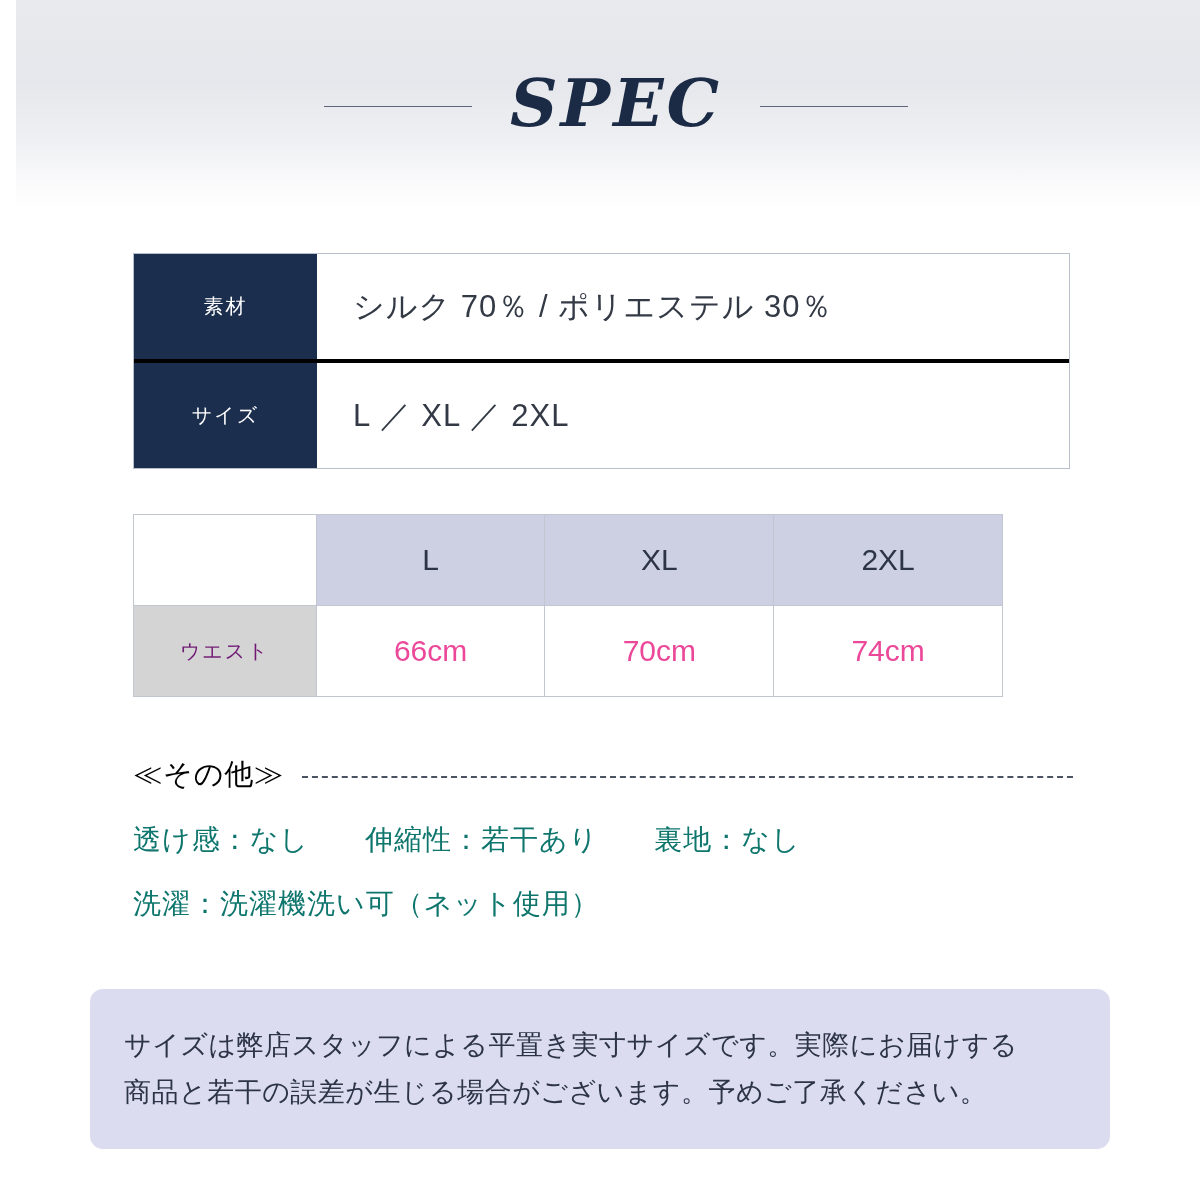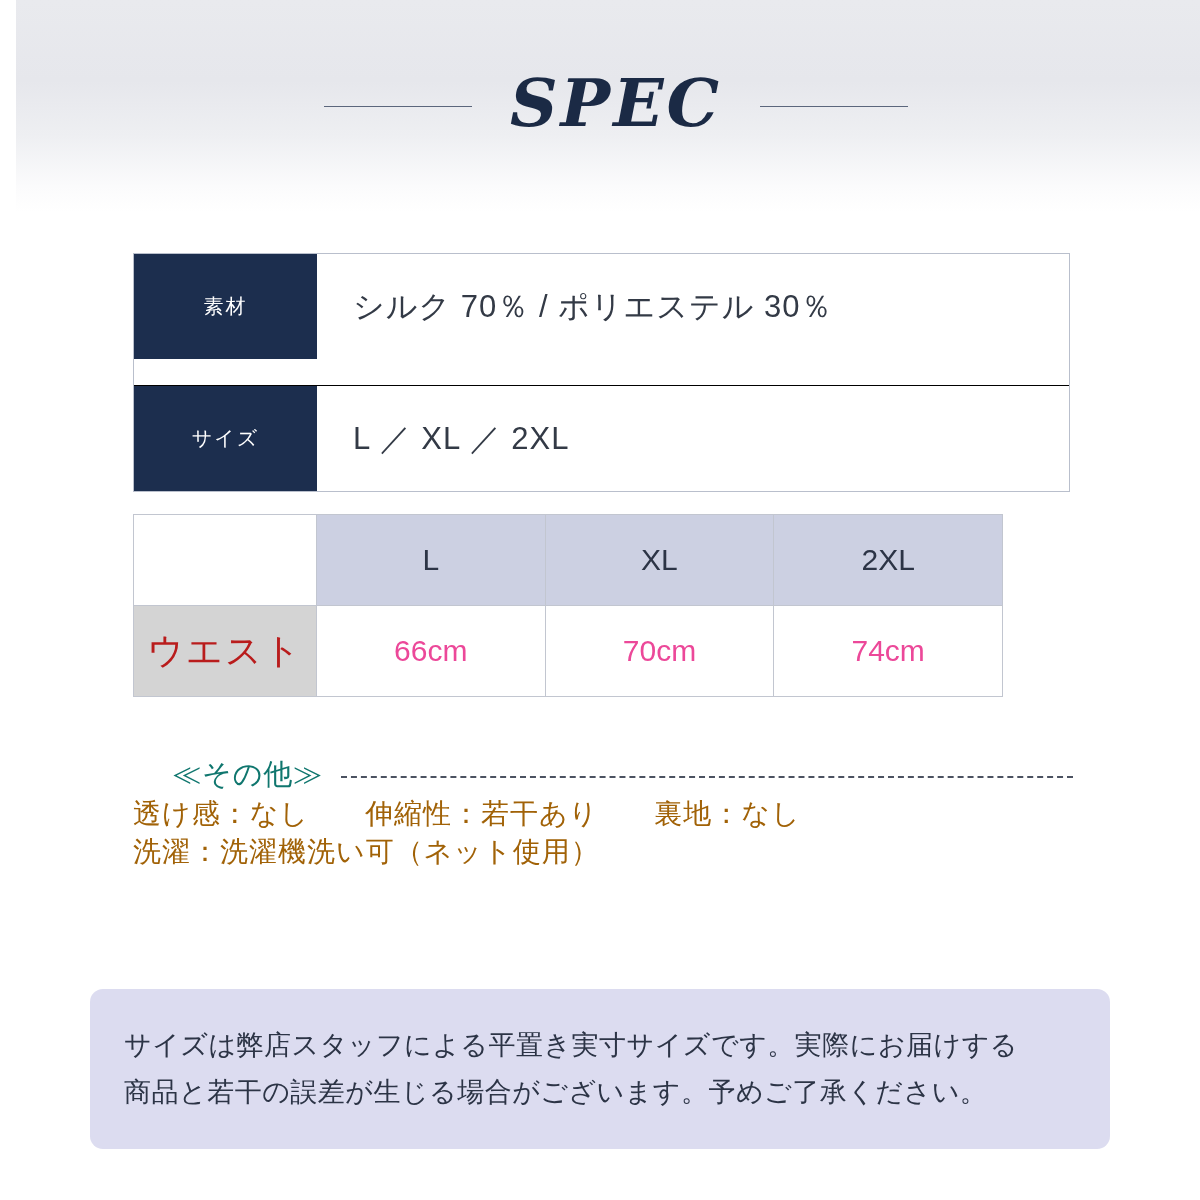--- a/index.html
+++ b/index.html
@@ -66,22 +66,21 @@
     width: 935px;
     border: 1px solid #b9bfcc;
     border-collapse: collapse;
     background: #ffffff;
   }
   .spec-table .row {
     display: flex;
     height: 105px;
   }
   .spec-table .row + .row {
-    border-top: 1px solid #000000;
-    margin-top: 26px;
+    border-top: 4px solid #000000;
   }
   .spec-label {
     width: 183px;
     background: #1c2e4e;
     color: #ffffff;
     display: flex;
     align-items: center;
     justify-content: center;
     font-size: 20px;
     letter-spacing: 2px;
@@ -117,59 +116,59 @@
     background: #ffffff;
   }
   .size-table .hdr {
     background: #ccd0e2;
     width: 229px;
     font-size: 30px;
     color: #2c3446;
   }
   .size-table .rowlabel {
     background: #d4d4d4;
-    font-size: 36px;
+    font-size: 20px;
     letter-spacing: 2px;
-    color: #b91c1c;
+    color: #701a75;
   }
   .size-table .cell {
     background: #ffffff;
   }
 
   
   .others {
     position: absolute;
     left: 133px;
     top: 755px;
     width: 940px;
   }
   .others-head {
     display: flex;
     align-items: center;
     gap: 18px;
   }
   .others-head .label {
     font-size: 29px;
-    color: #0f766e;
+    color: #000000;
     letter-spacing: 1px;
     white-space: nowrap;
-    margin-left: 39px;
   }
   .dashed {
     flex: 1;
     height: 0;
     border-top: 2px dashed #2c3446;
     margin-top: 4px;
     opacity: 0.85;
   }
   .others-line {
     display: flex;
     font-size: 28px;
-    color: #a16207;
+    color: #0f766e;
     letter-spacing: 1px;
+    margin-top: 26px;
   }
   .others-line .seg + .seg {
     margin-left: 56px;
   }
 
   
   .note {
     position: absolute;
     left: 90px;
     top: 989px;

